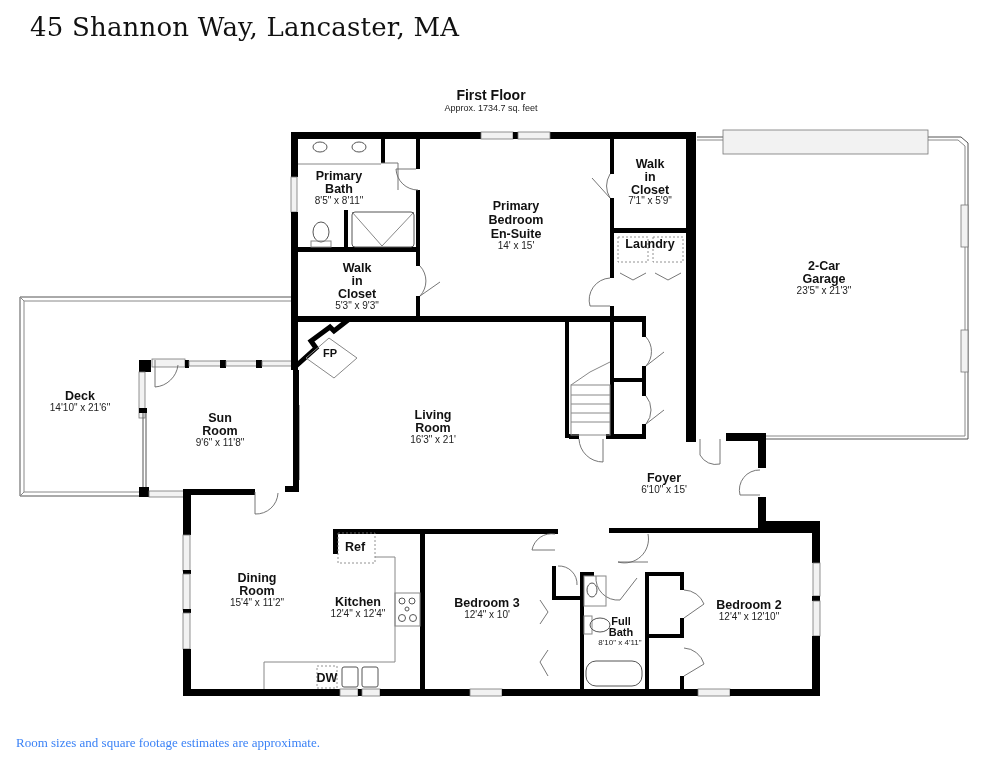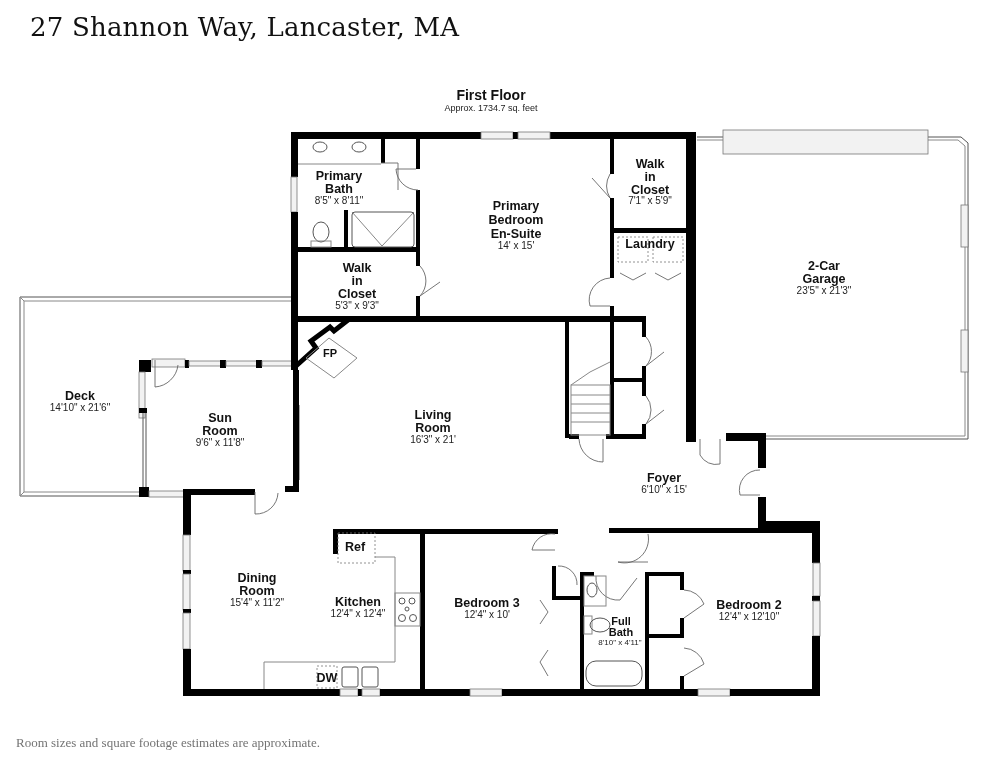--- a/index.html
+++ b/index.html
@@ -5,40 +5,40 @@
   html, body { margin:0; padding:0; background:#ffffff; }
   body { width:984px; height:758px; position:relative; overflow:hidden; }
   .page-title {
     position:absolute; left:30px; top:12px;
     font-family:"DejaVu Serif","Liberation Serif",serif;
     font-size:26px; color:#111; letter-spacing:0.2px;
   }
   .footer-note {
     position:absolute; left:16px; top:735px;
     font-family:"Liberation Serif","DejaVu Serif",serif;
-    font-size:13px; color:#737373;
+    font-size:13px; color:#3b82f6;
   }
   svg.plan { position:absolute; left:0; top:0; }
   .floor-title { font-family:"Liberation Sans",sans-serif; font-weight:bold; font-size:14px; fill:#111; }
   .floor-sub { font-family:"Liberation Sans",sans-serif; font-size:9px; fill:#222; }
   .rname { font-family:"Liberation Sans",sans-serif; font-weight:bold; font-size:12.5px; fill:#111; }
   .rname-sm { font-family:"Liberation Sans",sans-serif; font-weight:bold; font-size:11px; fill:#111; }
   .rdim { font-family:"Liberation Sans",sans-serif; font-size:10px; fill:#222; }
   .rdim-sm { font-family:"Liberation Sans",sans-serif; font-size:8px; fill:#222; }
   .wall { fill:#000; }
   .thin { fill:none; stroke:#555; stroke-width:1; }
   .thin-l { fill:none; stroke:#888; stroke-width:1; }
   .win { fill:#f2f2f2; stroke:#777; stroke-width:0.8; }
   .door { fill:none; stroke:#666; stroke-width:0.9; }
   .dotted { fill:none; stroke:#777; stroke-width:0.8; stroke-dasharray:2 2; }
 </style>
 </head>
 <body>
 
-<div class="page-title">27 Shannon Way, Lancaster, MA</div>
+<div class="page-title">45 Shannon Way, Lancaster, MA</div>
 
 <svg class="plan" width="984" height="758" viewBox="0 0 984 758" xmlns="http://www.w3.org/2000/svg">
 
   <text class="floor-title" x="491" y="100" text-anchor="middle">First Floor</text>
   <text class="floor-sub" x="491" y="111" text-anchor="middle">Approx. 1734.7 sq. feet</text>
 
   <g>
     <polyline class="thin" points="697,137 961,137 968,143 968,439 738,439"></polyline>
     <polyline class="thin-l" points="697,140 958,140 965,146 965,436 738,436"></polyline>
     <rect class="win" x="723" y="130" width="205" height="24"></rect>

